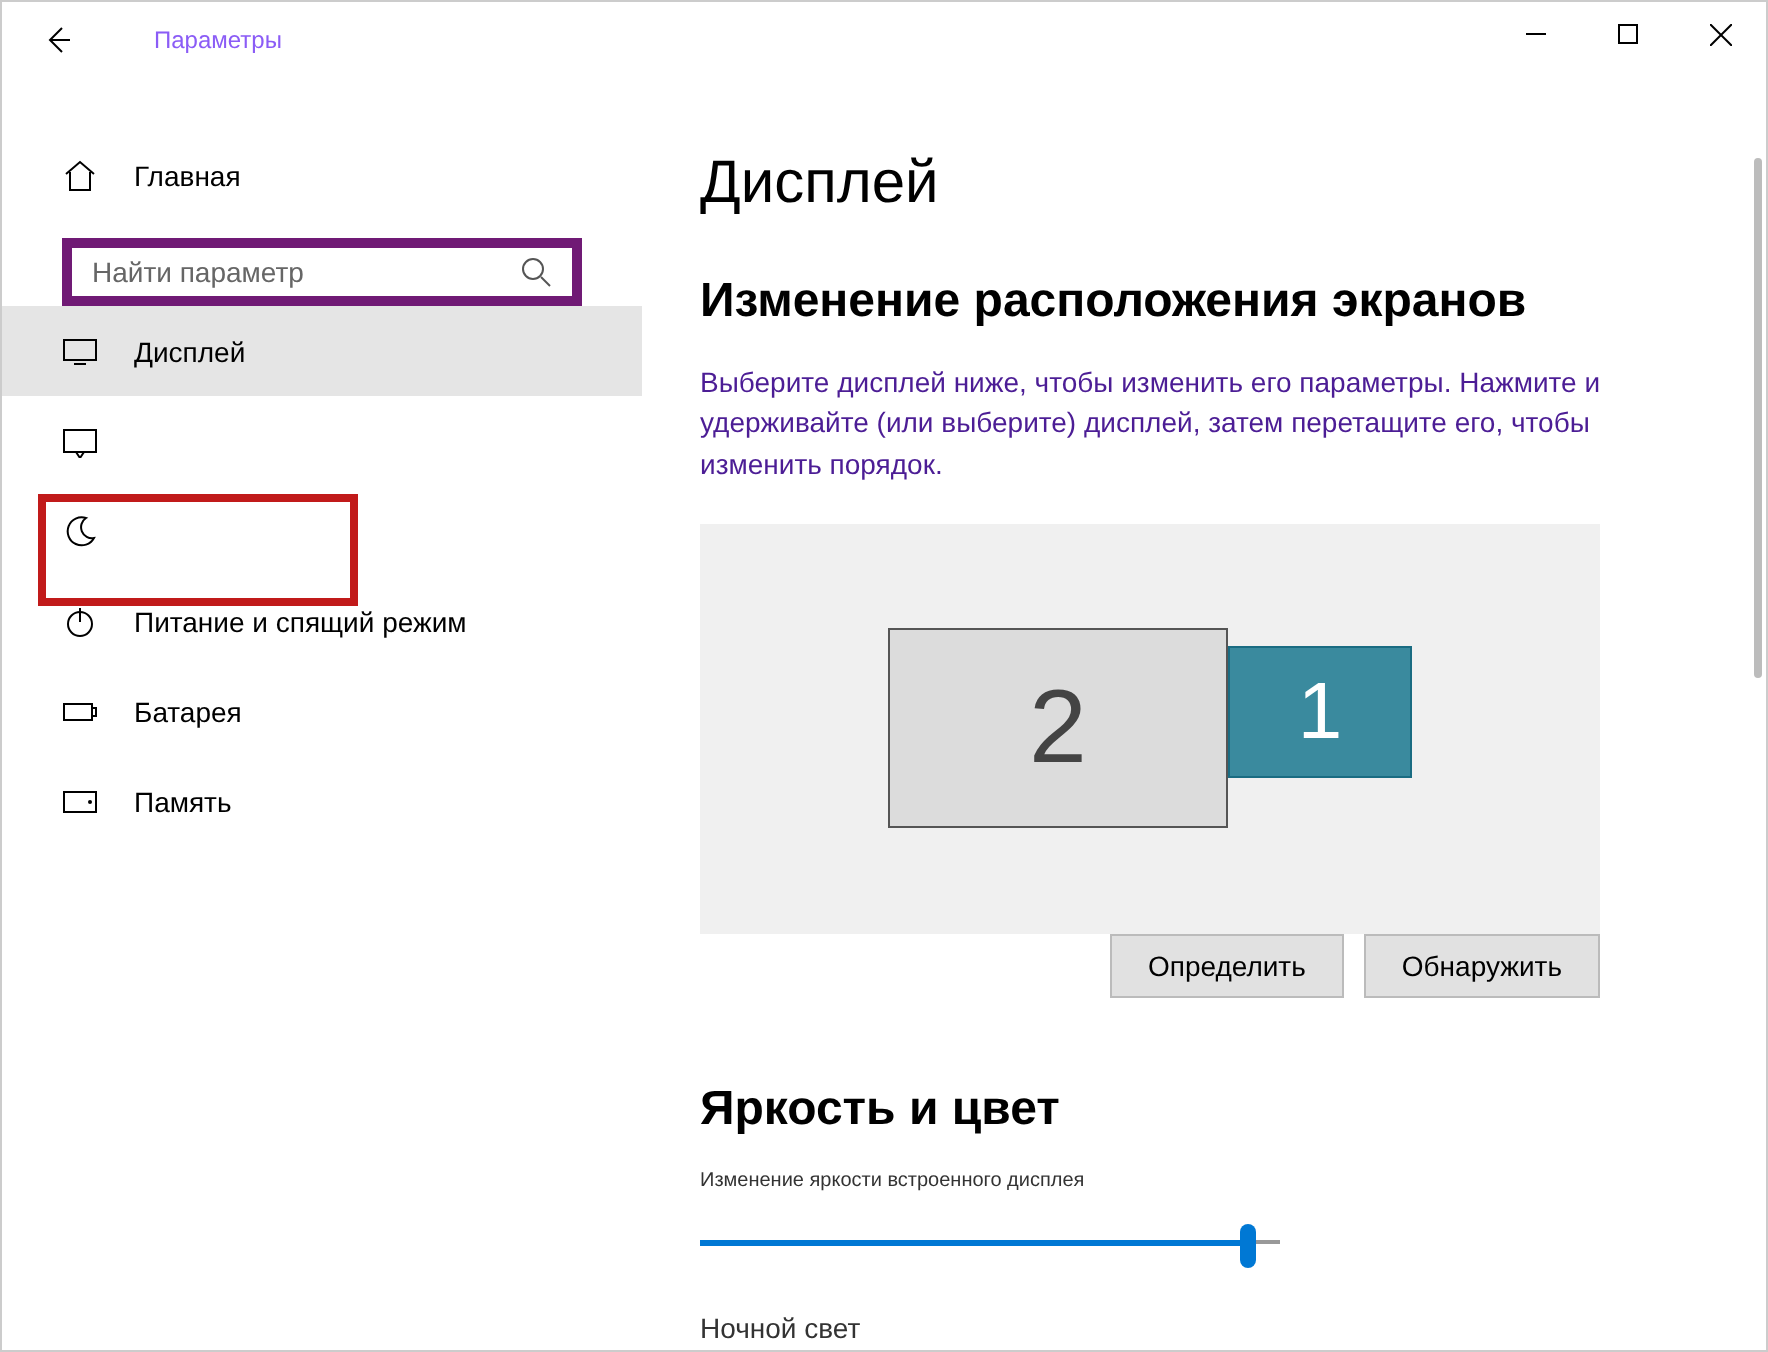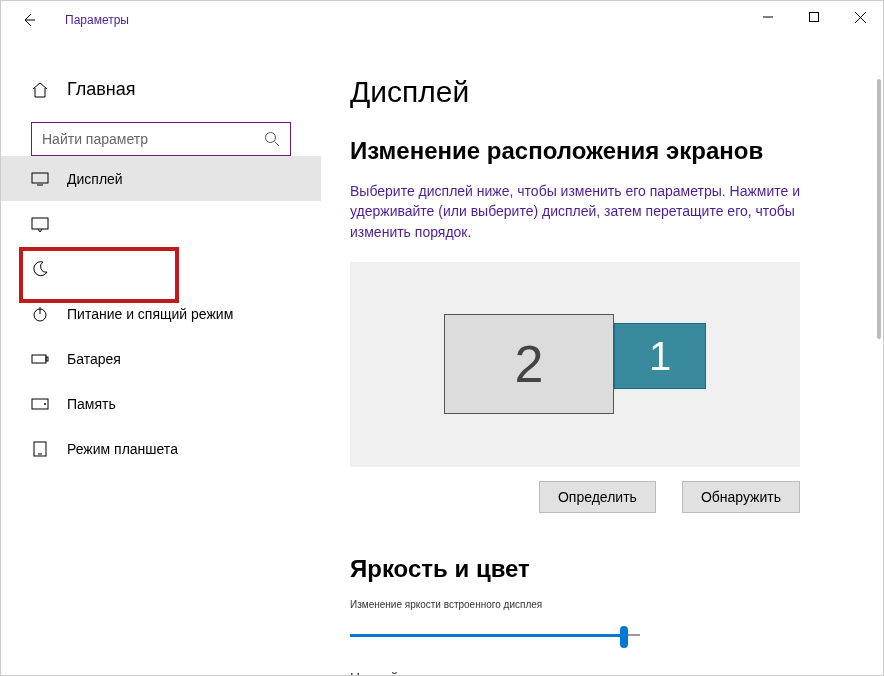--- a/index.html
+++ b/index.html
@@ -23,22 +23,22 @@
   .back-btn {
     width: 36px;
     height: 36px;
     display: flex;
     align-items: center;
     justify-content: center;
     cursor: pointer;
   }
   .title {
     font-size: 12px;
-    color: #4c1d95;
-    margin-left: 18px;
+    color: #8b5cf6;
+    margin-left: 30px;
   }
   .win-controls {
     position: absolute;
     right: 0;
     top: 0;
     display: flex;
   }
   .win-btn {
     width: 46px;
     height: 32px;
@@ -56,30 +56,30 @@
     padding-top: 32px;
     overflow: hidden;
     position: relative;
   }
   .home-link {
     display: flex;
     align-items: center;
     padding: 8px 0 8px 30px;
     gap: 18px;
     cursor: pointer;
-    font-size: 18px;
+    font-size: 14px;
   }
   .home-link .icon, .nav-item .icon { width: 18px; height: 18px; display:flex; align-items:center; justify-content:center; }
   .search-wrap {
     margin: 14px 30px 0 30px;
   }
   .search-box {
     width: 260px;
     height: 34px;
-    border: 1px solid #701a75;
+    border: 5px solid #701a75;
     background: #fff;
     display: flex;
     align-items: center;
     padding: 0 10px;
   }
   .search-box input {
     border: none;
     outline: none;
     flex: 1;
     font-size: 14px;
@@ -176,22 +176,21 @@
     border: 1px solid #1a6c82;
     background: #3a8a9e;
     color: #fff;
     font-size: 40px;
     margin-top: -16px;
   }
   .button-row {
     width: 450px;
     display: flex;
     justify-content: flex-end;
-    gap: 26px;
-    margin-top: 14px;
+    gap: 10px;
     margin-bottom: 42px;
   }
   .button-row button {
     background: #e1e1e1;
     border: 1px solid #bbb;
     padding: 7px 18px;
     font-size: 14px;
     font-family: inherit;
     cursor: pointer;
     min-width: 110px;
@@ -352,29 +351,20 @@
     <div class="nav-item">
       <span class="icon">
         <svg width="18" height="12" viewBox="0 0 18 12">
             <rect x="1" y="1" width="16" height="10" stroke="#000" fill="none"></rect>
             <circle cx="14" cy="6" r="1" fill="#000"></circle>
           </svg>
       </span>
       <span>Память</span>
     </div>
 
-    <div class="nav-item">
-      <span class="icon">
-        <svg width="16" height="16" viewBox="0 0 16 16">
-            <rect x="2" y="1" width="12" height="14" stroke="#000" fill="none"></rect>
-            <line x1="6" y1="13" x2="10" y2="13" stroke="#000"></line>
-          </svg>
-      </span>
-      <span>Режим планшета</span>
-    </div>
 
 
     <div class="highlight-box"></div>
   </div>
 
   <div class="main">
     <div class="main-scroll-divider"></div>
     <h1>Дисплей</h1>
 
     <h2>Изменение расположения экранов</h2>

